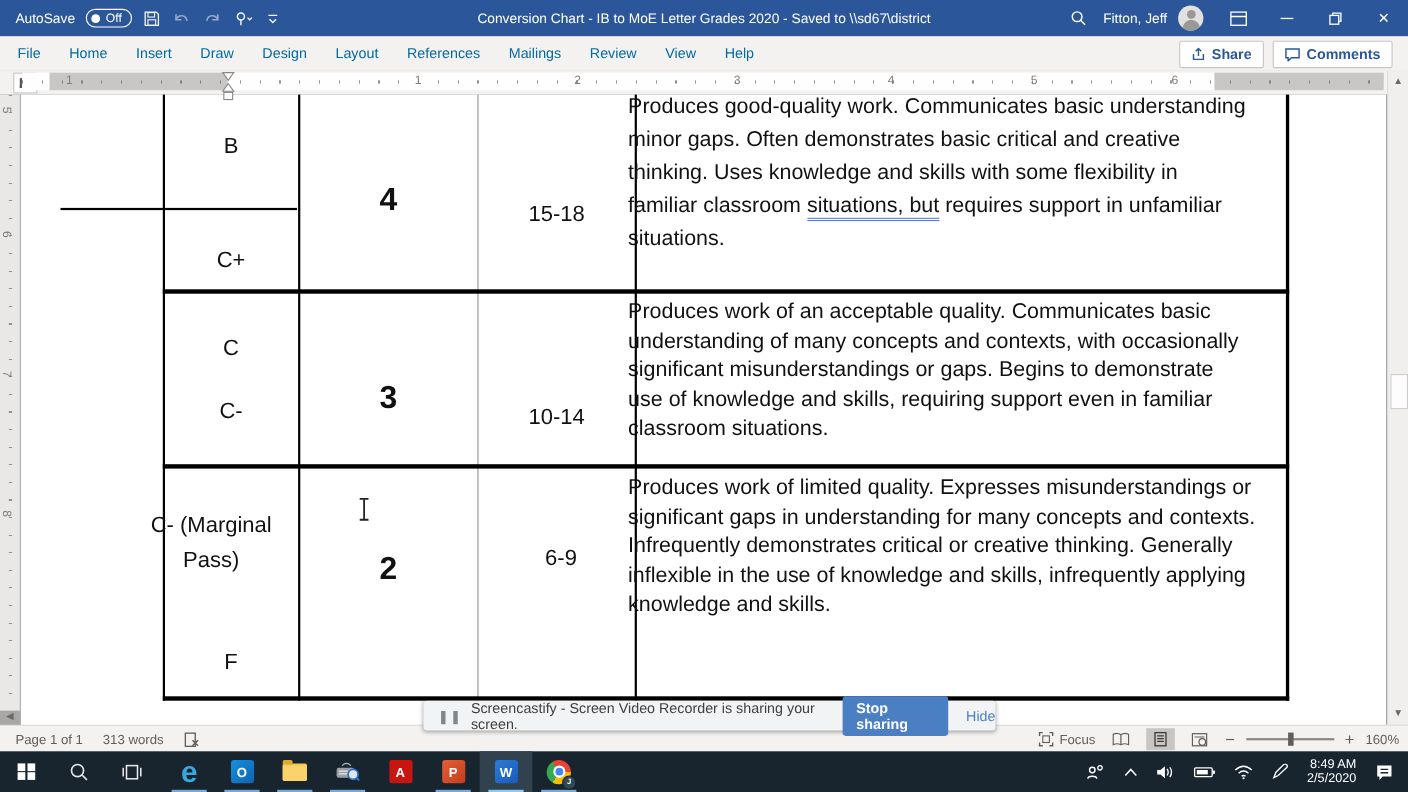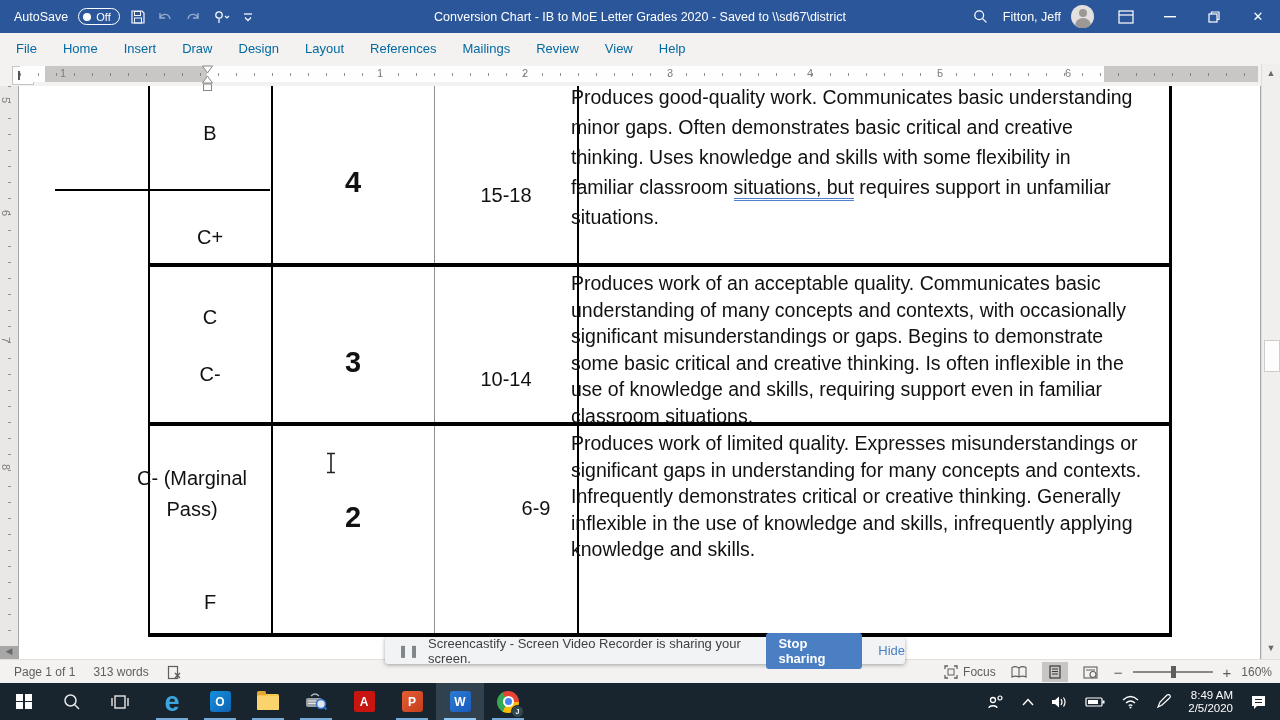--- a/index.html
+++ b/index.html
@@ -174,20 +174,35 @@
     <span class="rtab">Insert</span>
     <span class="rtab">Draw</span>
     <span class="rtab">Design</span>
     <span class="rtab">Layout</span>
     <span class="rtab">References</span>
     <span class="rtab">Mailings</span>
     <span class="rtab">Review</span>
     <span class="rtab">View</span>
     <span class="rtab">Help</span>
   </div>
+  <div class="rbtns">
+    <span class="rbtn">
+      <svg width="13" height="13" viewBox="0 0 13 13">
+          <path d="M2 6 v5 h9 V6" fill="none" stroke="#2b579a" stroke-width="1.3"></path>
+          <path d="M6.5 8 V1.5 M4 3.5 L6.5 1 L9 3.5" fill="none" stroke="#2b579a" stroke-width="1.3"></path>
+        </svg>
+      <span>Share</span>
+    </span>
+    <span class="rbtn">
+      <svg width="14" height="13" viewBox="0 0 14 13">
+          <path d="M1 1.5 h12 v8 h-7 l-3 3 v-3 h-2 z" fill="none" stroke="#2b579a" stroke-width="1.3"></path>
+        </svg>
+      <span>Comments</span>
+    </span>
+  </div>
 
   <div id="rulerrow" class="abs">
     <div id="tabsel">
         <span></span>
       </div>
     <div id="hruler">
       <div class="rgray" style="left:25px;width:162px;"></div>
       <div class="rgray" style="left:1084px;width:154px;"></div>
       <div class="ticks"></div>
       <div id="hruler-nums">
@@ -242,29 +257,28 @@
     </div>
 
     <div class="cell" style="left:150px;top:216px;width:120px;height:30px;">C</div>
     <div class="cell" style="left:150px;top:273px;width:120px;height:30px;">C-</div>
     <div class="cell bignum" style="left:273px;top:258px;width:160px;height:36px;">3</div>
     <div class="cell" style="left:436px;top:278px;width:140px;height:30px;">10-14</div>
     <div class="para lh26" style="top:184px;">
       <div class="dline">Produces work of an acceptable quality. Communicates basic</div>
       <div class="dline">understanding of many concepts and contexts, with occasionally</div>
       <div class="dline">significant misunderstandings or gaps. Begins to demonstrate</div>
-      <div class="dline">some basic critical and creative thinking. Is often inflexible in the</div>
       <div class="dline">use of knowledge and skills, requiring support even in familiar</div>
       <div class="dline">classroom situations.</div>
     </div>
 
     <div class="letters-wrap" style="top:377px;">C- (Marginal Pass)</div>
     <div class="cell" style="left:150px;top:501px;width:120px;height:30px;">F</div>
     <div class="cell bignum" style="left:273px;top:413px;width:160px;height:36px;">2</div>
-    <div class="cell" style="left:436px;top:407px;width:148px;height:30px;margin-left:26px;">6-9</div>
+    <div class="cell" style="left:436px;top:407px;width:148px;height:30px;">6-9</div>
     <div class="para lh26" style="top:344px;">
       <div class="dline">Produces work of limited quality. Expresses misunderstandings or</div>
       <div class="dline">significant gaps in understanding for many concepts and contexts.</div>
       <div class="dline">Infrequently demonstrates critical or creative thinking. Generally</div>
       <div class="dline">inflexible in the use of knowledge and skills, infrequently applying</div>
       <div class="dline">knowledge and skills.</div>
     </div>
 
     <svg class="abs" style="left:324px;top:366px;" width="14" height="22" viewBox="0 0 14 22">
       <path d="M3 1.5 h8 M7 1.5 v19 M3 20.5 h8" stroke="#222" stroke-width="1.6" fill="none"></path>

